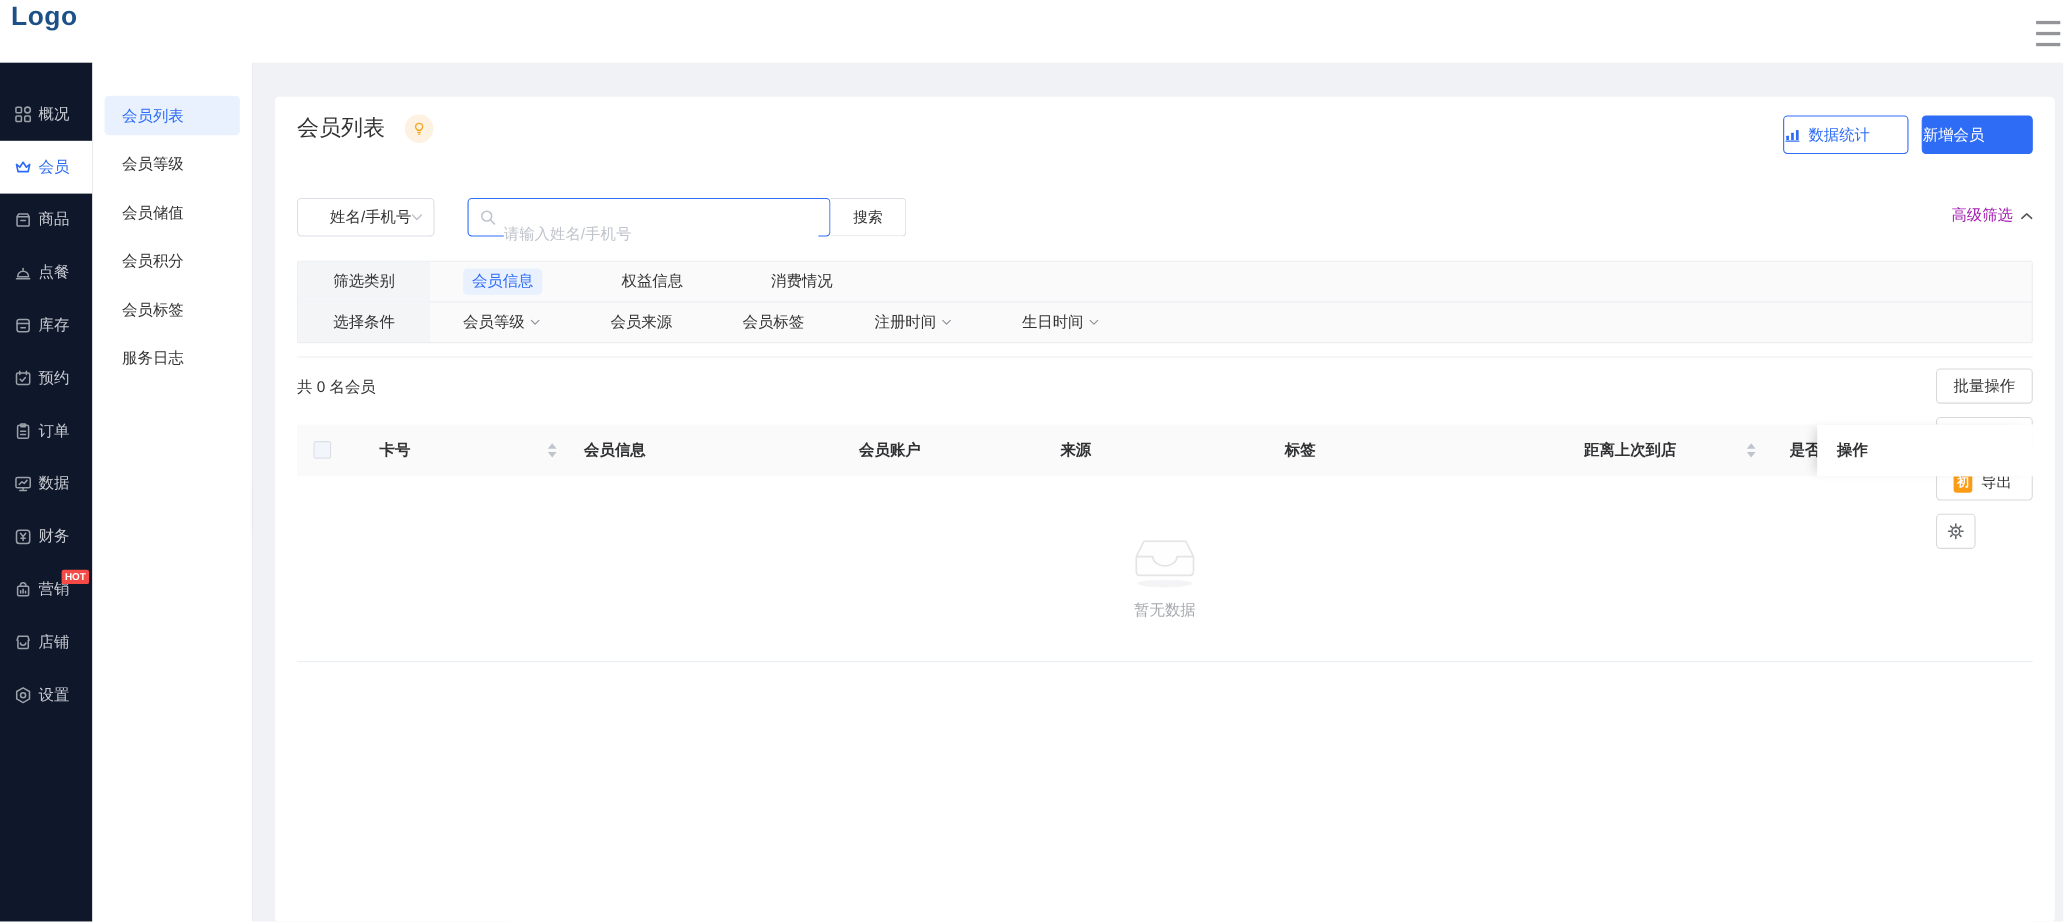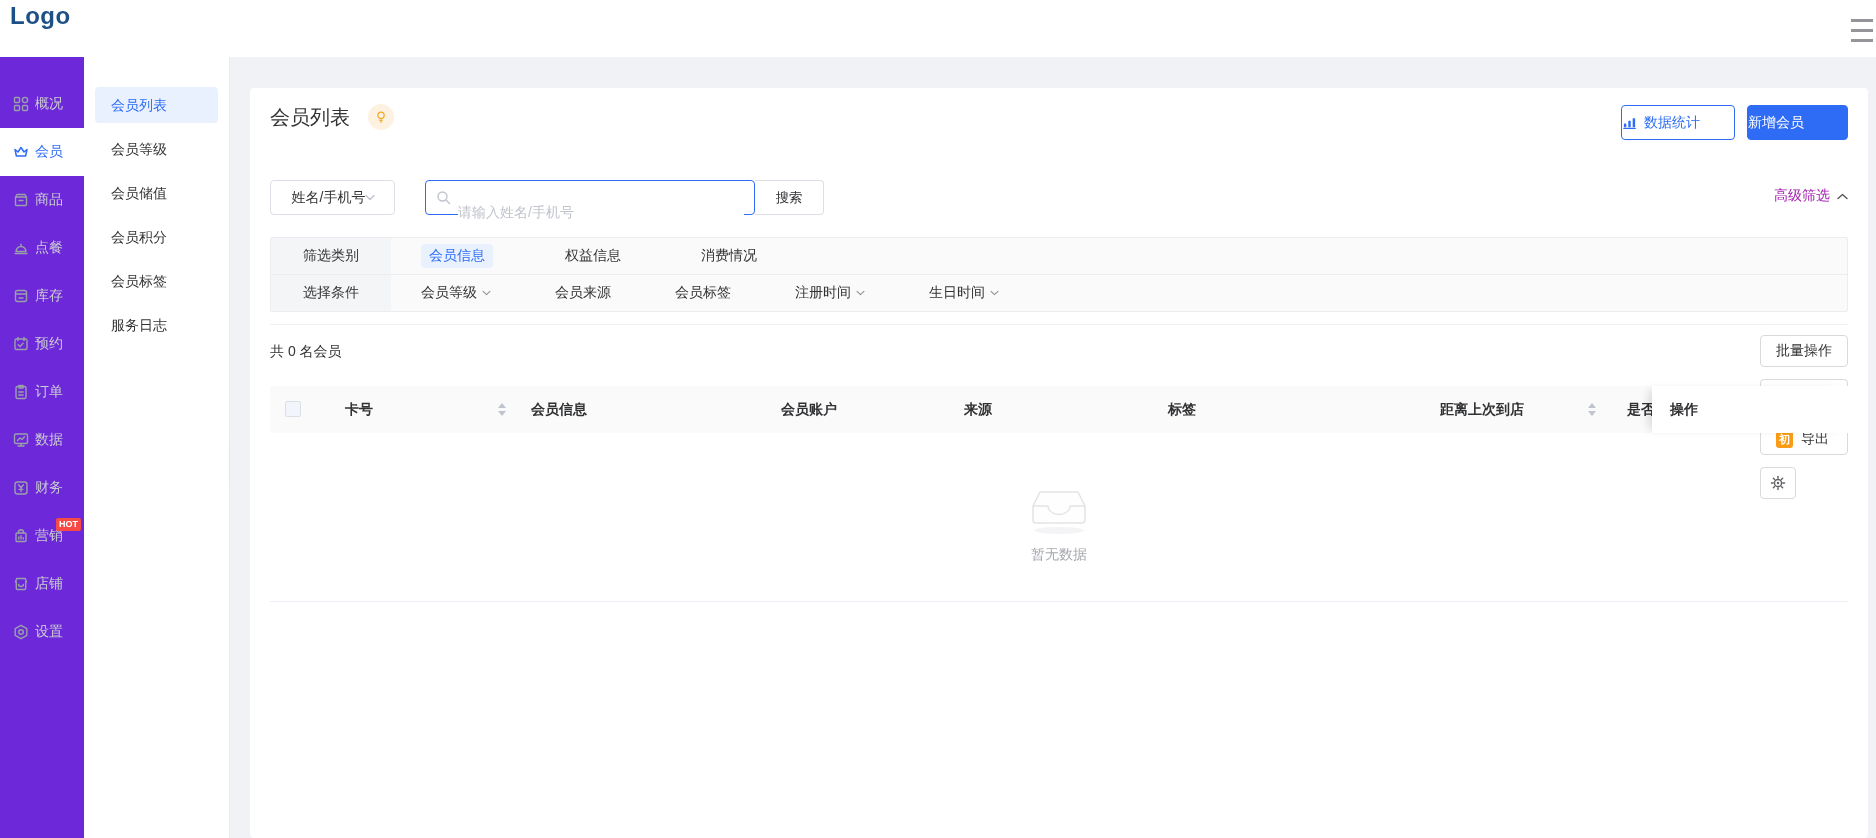--- a/index.html
+++ b/index.html
@@ -7,21 +7,21 @@
   body { font-family:"Liberation Sans","DejaVu Sans",sans-serif; }
   .screen { position:relative; width:1876px; height:838px; background:#fff; overflow:hidden; font-size:14px; color:#333; }
 
   
   .topbar { position:absolute; left:0; top:0; width:1876px; height:57px; background:#fff; }
   .logo { position:absolute; left:10px; top:2px; font-size:24px; font-weight:700; color:#1d5086; letter-spacing:0.5px; }
   .hamburger { position:absolute; left:1851px; top:19px; width:22px; cursor:pointer; }
   .hamburger span { display:block; height:3px; background:#939599; margin-bottom:7px; }
 
   
-  .dark-sidebar { position:absolute; left:0; top:57px; width:84px; height:781px; background:#6d28d9; padding-top:23px; }
+  .dark-sidebar { position:absolute; left:0; top:57px; width:84px; height:781px; background:#0f172a; padding-top:23px; }
   .nav-item { position:relative; height:48px; display:flex; align-items:center; padding-left:12px; cursor:pointer; }
   .nav-item .nicon { width:18px; height:18px; color:#9aa0a8; display:flex; align-items:center; justify-content:center; }
   .nav-item .nicon svg { width:18px; height:18px; }
   .nav-item .nlabel { margin-left:5px; font-size:14px; color:#c9ccd2; }
   .nav-item.active { background:#fff; }
   .nav-item.active .nicon, .nav-item.active .nlabel { color:#2e6cf6; }
   .hot-badge { position:absolute; left:56px; top:6px; background:#f54a45; color:#fff; font-size:9px; font-weight:700; line-height:11px; padding:1px 3px; border-radius:2px; }
 
   
   .sub-sidebar { position:absolute; left:84px; top:57px; width:146px; height:781px; background:#fff; border-right:1px solid #ececee; padding-top:30px; }
@@ -35,21 +35,21 @@
   .card { position:absolute; left:250px; top:88px; width:1618px; height:750px; background:#fff; border-radius:4px; }
 
   .page-title { position:absolute; left:20px; top:14px; font-size:20px; line-height:30px; font-weight:500; color:#333; }
   .bulb { position:absolute; left:118px; top:16px; width:26px; height:26px; border-radius:50%; background:#fdf2e1; display:flex; align-items:center; justify-content:center; cursor:pointer; }
 
   .btn { display:inline-flex; align-items:center; justify-content:flex-start; gap:7px; height:35px; border-radius:4px; font-size:14px; cursor:pointer; background:#fff; border:1px solid #d9d9d9; color:#333; }
   .btn-stats { position:absolute; right:133px; top:17px; width:114px; border:1px solid #2e6cf6; color:#2e6cf6; }
   .btn-add { position:absolute; right:20px; top:17px; width:101px; background:#2e6cf6; border:1px solid #2e6cf6; color:#fff; }
 
   
-  .search-select { position:absolute; left:20px; top:92px; width:125px; height:35px; border:1px solid #dcdfe6; border-radius:4px; display:flex; align-items:center; justify-content:center; padding:0 10px 0 12px; color:#333; cursor:pointer; background:#fff; }
+  .search-select { position:absolute; left:20px; top:92px; width:125px; height:35px; border:1px solid #dcdfe6; border-radius:4px; display:flex; align-items:center; justify-content:flex-end; padding:0 10px 0 12px; color:#333; cursor:pointer; background:#fff; }
   .search-box { position:absolute; left:175px; top:92px; width:330px; height:35px; border:1.5px solid #2e6cf6; border-radius:4px; display:flex; align-items:center; padding:0 10px; background:#fff; }
   .search-box input { border:none; outline:none; flex:1; font-size:14px; margin-left:7px; color:#333; font-family:inherit;margin-top:29px; }
   .search-box input::placeholder { color:#c0c4cc; }
   .search-btn { position:absolute; left:505px; top:92px; width:69px; height:35px; border:1px solid #dcdfe6; border-left:none; border-radius:0 4px 4px 0; background:#fff; display:flex; align-items:center; justify-content:center; color:#303133; cursor:pointer; }
   .advanced { position:absolute; right:20px; top:99px; display:flex; align-items:center; gap:7px; color:#a21caf; cursor:pointer; }
 
   
   .filter-panel { position:absolute; left:20px; top:149px; width:1578px; height:75px; border:1px solid #ebedf0; background:#fafafb; border-radius:2px; }
   .filter-row { display:flex; height:36px; align-items:stretch; }
   .filter-row.first { border-bottom:1px solid #ebedf0; height:37px; }

